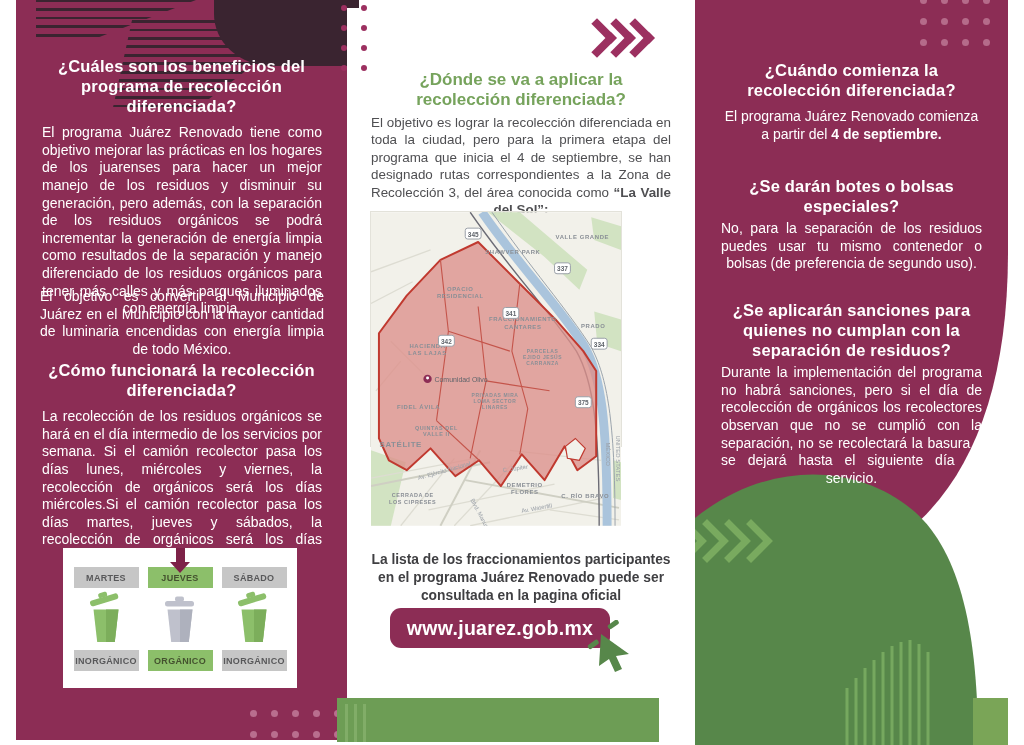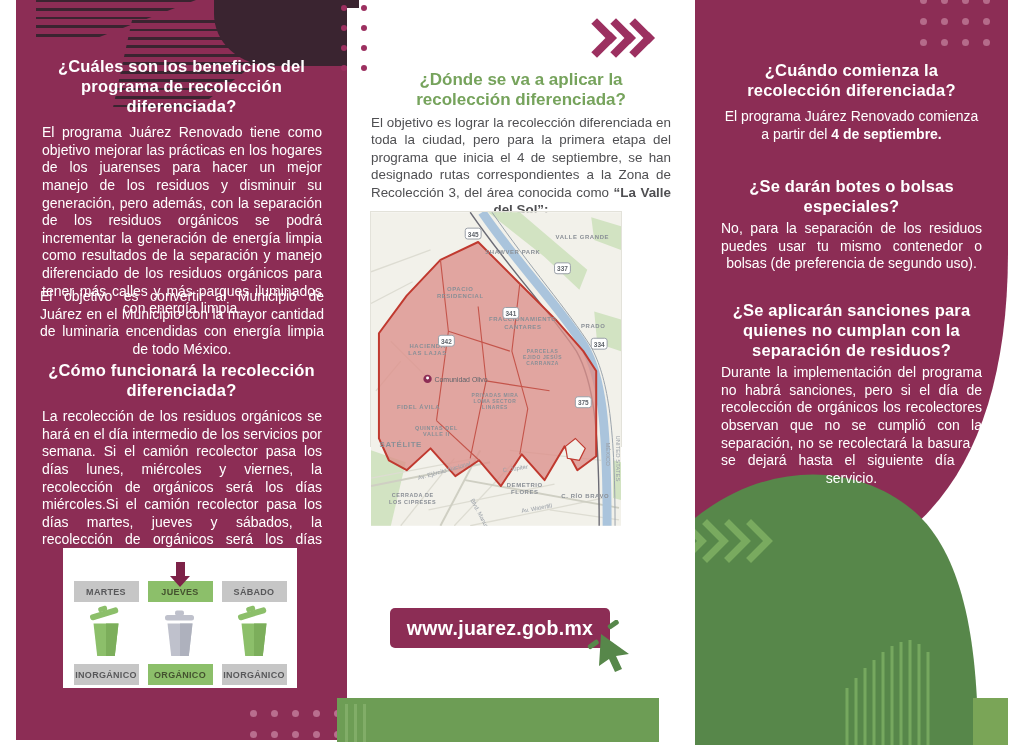--- a/index.html
+++ b/index.html
@@ -23,33 +23,33 @@
   
   .panel-left,.panel-right{color:#fff;}
   h2.q{font-size:16.5px;font-weight:bold;text-align:center;line-height:1.22;margin:0;letter-spacing:.2px;}
   p.b{font-size:14px;line-height:1.26;text-align:justify;text-align-last:center;margin:0;}
   .abs{position:absolute;}
   .mid-title{color:#76a35c;font-size:17px;font-weight:bold;text-align:center;line-height:1.2;margin:0;}
   .mid-body{color:#4f4f52;font-size:13.4px;line-height:1.3;text-align:justify;text-align-last:center;margin:0;}
   .mid-note{color:#3f3f42;font-size:13.8px;font-weight:bold;text-align:center;line-height:1.3;margin:0;}
   
   .cal-box{position:absolute;left:47px;top:548px;width:234px;height:140px;background:#fff;
-           display:flex;flex-direction:column;align-items:center;padding-top:14px;box-sizing:border-box;}
+           display:flex;flex-direction:column;align-items:center;padding-top:0;box-sizing:border-box;}
   .cal-arrow{width:9px;height:14px;background:#7d2248;position:relative;margin-bottom:3px;}
   .cal-arrow:after{content:"";position:absolute;left:-6px;top:14px;border-left:10.5px solid transparent;
                    border-right:10.5px solid transparent;border-top:11px solid #7d2248;}
   .cal-cols{display:flex;gap:9px;margin-top:2px;}
   .cal-col{display:flex;flex-direction:column;align-items:center;width:65px;}
   .cal-tag{width:65px;height:21px;display:flex;align-items:center;justify-content:center;
            font-size:9px;font-weight:bold;letter-spacing:.3px;}
   .tag-gray{background:#c6c6c6;color:#58585a;}
   .tag-green{background:#8cbf6a;color:#44522f;}
   
   .web-btn{position:absolute;left:43px;top:600px;width:220px;height:40px;background:#8c2d55;border:none;
-           border-radius:5px;color:#fff;font-family:"Liberation Sans",sans-serif;
+           border-radius:11px;color:#fff;font-family:"Liberation Sans",sans-serif;
            font-size:19.5px;font-weight:bold;letter-spacing:.3px;cursor:pointer;}
   .cursor-wrap{position:absolute;left:238px;top:612px;}
   
   .green-strip{position:absolute;left:337px;top:698px;width:322px;height:44px;background:#6d9d55;}
   .green-strip .vlines{position:absolute;left:8px;top:6px;width:24px;height:38px;
       background:repeating-linear-gradient(90deg,#81ad68 0 3px,transparent 3px 9px);}
   
   .rp{position:absolute;left:0;width:313px;box-sizing:border-box;padding:0 26px;}
   .reminder{position:absolute;left:20px;top:558px;width:250px;color:#fff;font-size:13.8px;font-weight:bold;
             line-height:1.28;text-align:justify;text-align-last:left;}
@@ -248,20 +248,21 @@
               <text x="76" y="132.5" text-anchor="middle" font-size="6.5" fill="#5f646b" font-weight="bold">342</text>
             </g>
             <g>
               <rect x="206" y="186" width="16" height="11" rx="2.5" fill="#ffffff" stroke="#9aa0a8" stroke-width="1"></rect>
               <text x="214" y="194.5" text-anchor="middle" font-size="6.5" fill="#5f646b" font-weight="bold">375</text>
             </g>
           </g>
       </svg>
     </div>
 
+    <p class="mid-note abs" style="left:24px;top:543px;width:300px;">La lista de los fraccionamientos participantes en el programa Juárez Renovado puede ser consultada en la pagina oficial</p>
 
     <button class="web-btn">www.juarez.gob.mx</button>
     <div class="cursor-wrap">
       <svg width="56" height="52" viewBox="0 0 56 52">
         <g fill="#57874a">
           <path d="M16,14 L44,34 L31,36 L37,49 L30,52 L24,39 L14,46 Z"></path>
           <rect x="2" y="22" width="12" height="5" rx="2" transform="rotate(-35 8 24)"></rect>
           <rect x="22" y="2" width="12" height="5" rx="2" transform="rotate(-35 28 4)"></rect>
         </g>
       </svg>

